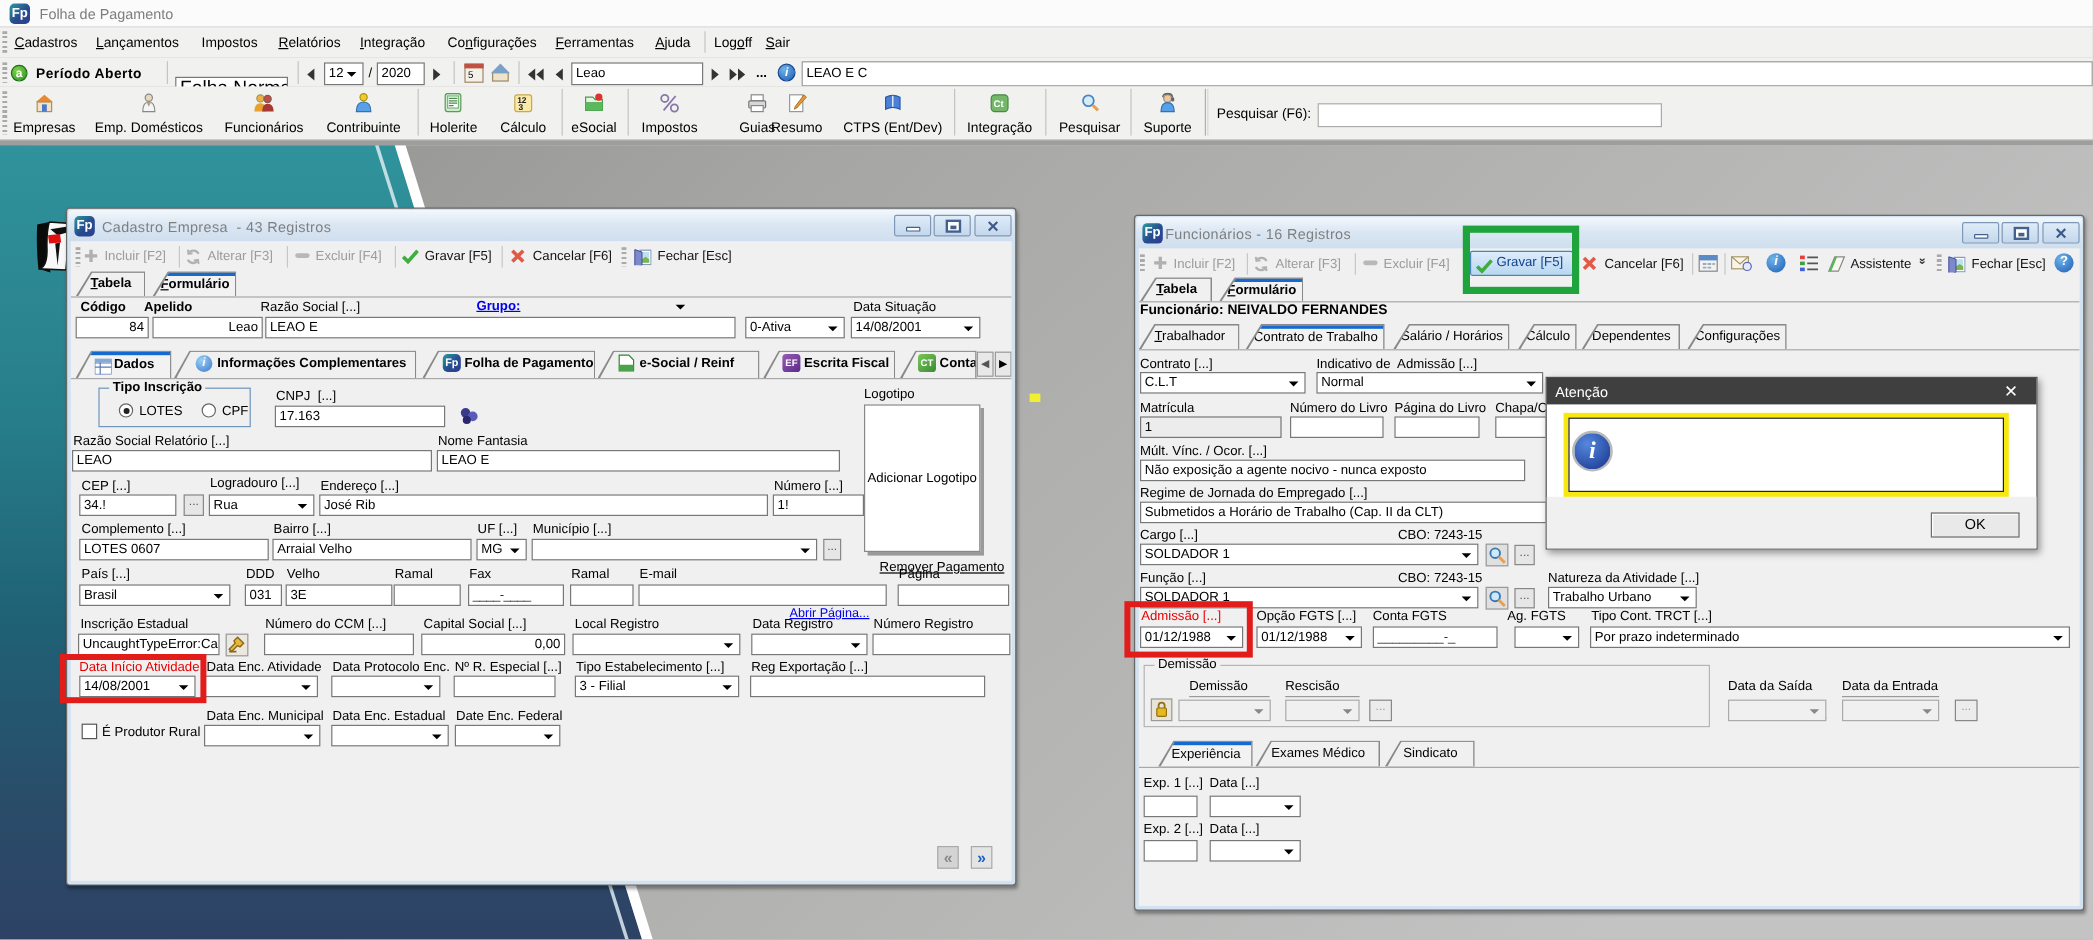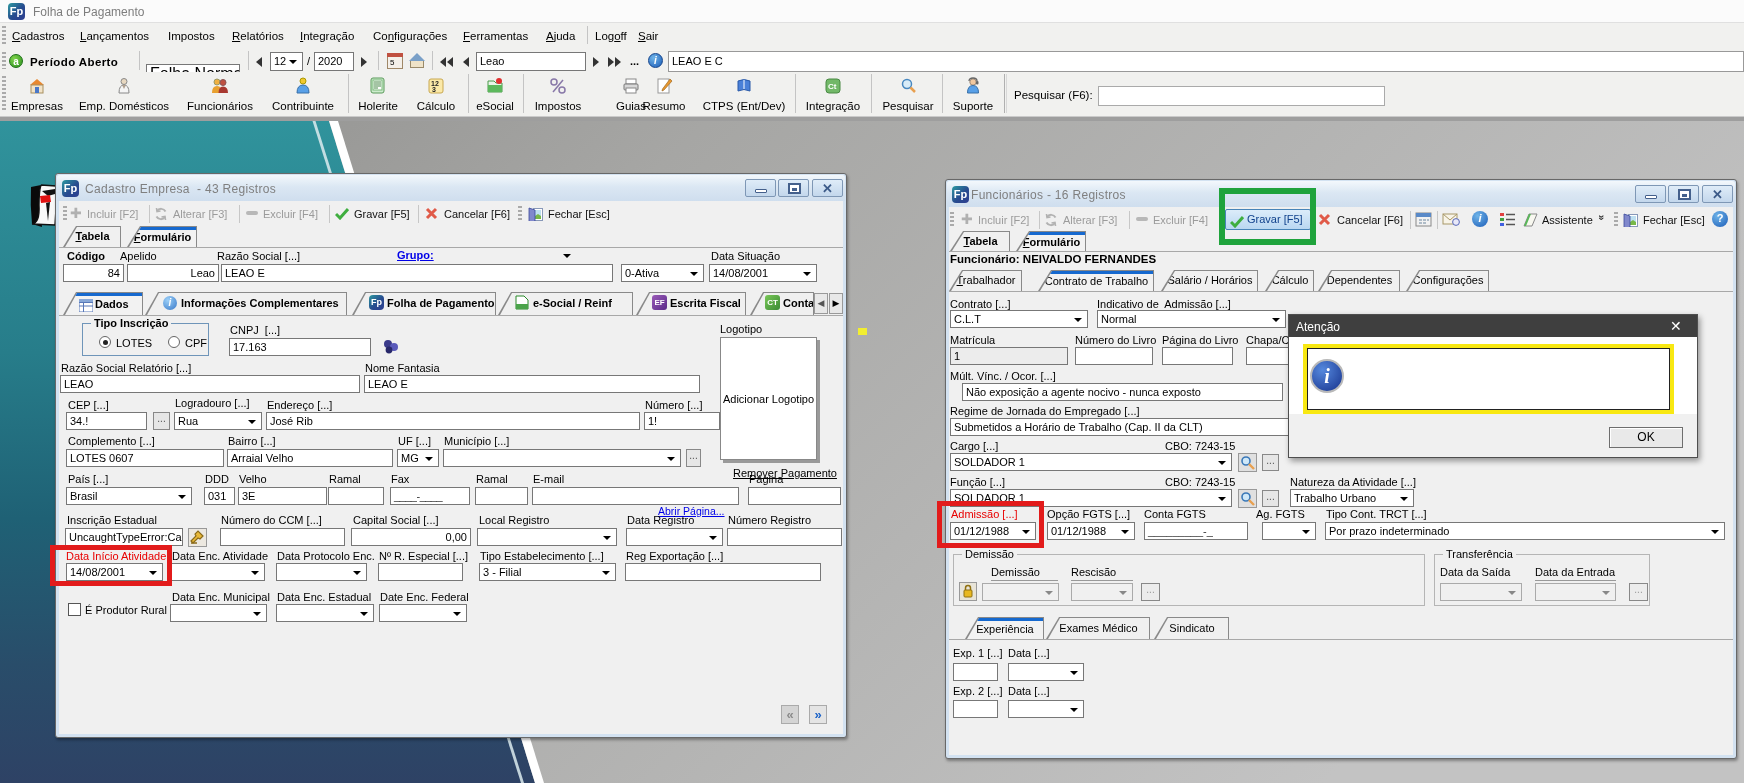--- a/index.html
+++ b/index.html
@@ -246,21 +246,21 @@
       <div class="tab" style="left:4px;width:58px">
           <div style="font-weight:bold;padding-top:3px"><u>T</u>abela</div>
         </div>
       <div class="tab act" style="left:68px;width:70px">
           <div style="font-weight:bold;padding-top:1px"><u>F</u>ormulário</div>
         </div>
     </div>
     <div class="a" style="left:0;top:46px;width:784px;height:1px;background:#a8a8a8"></div>
 
     <div class="lbl" style="left:8px;top:50px;font-weight:bold">Código</div>
-    <div class="lbl" style="left:61px;top:50px;font-weight:normal">Apelido</div>
+    <div class="lbl" style="left:61px;top:50px;font-weight:bold">Apelido</div>
     <div class="lbl" style="left:158px;top:50px">Razão Social [...]</div>
     <div class="lbl" style="left:338px;top:49px;color:#0000e8;font-weight:bold"><u>Grupo:</u></div>
     <div class="a" style="left:504px;top:53px;border:4px solid transparent;border-top:4px solid #000"></div>
     <div class="lbl" style="left:652px;top:50px">Data Situação</div>
     <div class="inp" style="left:4px;top:63px;width:61px;text-align:right">84</div>
     <div class="inp" style="left:68px;top:63px;width:92px;text-align:right">Leao</div>
     <div class="inp" style="left:162px;top:63px;width:392px">LEAO E</div>
     <div class="cmb" style="left:562px;top:63px;width:83px">0-Ativa</div>
     <div class="cmb" style="left:650px;top:63px;width:108px">14/08/2001</div>
 
@@ -480,21 +480,21 @@
           <div style="font-weight:bold;padding-top:3px"><u>T</u>abela</div>
         </div>
       <div class="tab act" style="left:67px;width:70px">
           <div style="font-weight:bold;padding-top:1px"><u>F</u>ormulário</div>
         </div>
     </div>
     <div class="a" style="left:0;top:44px;width:784px;height:1px;background:#a8a8a8"></div>
     <div class="lbl" style="left:1px;top:47px;font-weight:bold;font-size:11.5px">Funcionário: NEIVALDO FERNANDES</div>
 
     <div class="a" style="left:0;top:63px;width:784px;height:21px">
-      <div class="tab" style="left:0;width:73px">
+      <div class="tab" style="left:0;width:84px">
           <div style="padding-top:3px"><u>T</u>rabalhador</div>
         </div>
       <div class="tab act" style="left:89px;width:116px">
           <div style="padding-top:1px">Contrato de Trabalho</div>
         </div>
       <div class="tab" style="left:212px;width:97px">
           <div style="padding-top:3px">Salário / Horários</div>
         </div>
       <div class="tab" style="left:316px;width:49px">
           <div style="padding-top:3px">Cálculo</div>
@@ -514,21 +514,21 @@
     <div class="cmb" style="left:148px;top:103px;width:189px">Normal</div>
     <div class="lbl" style="left:1px;top:128px">Matrícula</div>
     <div class="inp" style="left:1px;top:140px;width:118px;background:#ececec">1</div>
     <div class="lbl" style="left:126px;top:128px">Número do Livro</div>
     <div class="inp" style="left:126px;top:140px;width:78px"></div>
     <div class="lbl" style="left:213px;top:128px">Página do Livro</div>
     <div class="inp" style="left:213px;top:140px;width:71px"></div>
     <div class="lbl" style="left:297px;top:128px">Chapa/C</div>
     <div class="inp" style="left:297px;top:140px;width:43px"></div>
     <div class="lbl" style="left:1px;top:164px">Múlt. Vínc. / Ocor. [...]</div>
-    <div class="inp" style="left:13px;top:176px;width:321px">Não exposição a agente nocivo - nunca exposto</div>
+    <div class="inp" style="left:1px;top:176px;width:321px">Não exposição a agente nocivo - nunca exposto</div>
     <div class="lbl" style="left:1px;top:199px">Regime de Jornada do Empregado [...]</div>
     <div class="inp" style="left:1px;top:211px;width:339px">Submetidos a Horário de Trabalho (Cap. II da CLT)</div>
     <div class="lbl" style="left:1px;top:234px">Cargo [...]</div>
     <div class="lbl" style="left:216px;top:234px">CBO: 7243-15</div>
     <div class="cmb" style="left:1px;top:246px;width:282px">SOLDADOR 1</div>
     <div class="a" style="left:289px;top:246px;width:19px;height:19px;background:#e0e0e0;border:1px solid #999"><svg width="17" height="17" viewBox="0 0 17 17">
           <circle cx="7" cy="7" r="4" fill="#cfe8f8" stroke="#3a78b8" stroke-width="1.6"></circle>
           <path d="M10 10 L15 15" stroke="#e8a050" stroke-width="2.4"></path>
         </svg></div>
     <div class="dots" style="left:313px;top:247px;width:17px;height:17px">...</div>
@@ -559,23 +559,20 @@
     <div class="lbl" style="left:42px;top:360px;width:67px;border-bottom:1px solid #999;padding-bottom:2px">Demissão</div>
     <div class="lbl" style="left:122px;top:360px;width:62px;border-bottom:1px solid #999;padding-bottom:2px">Rescisão</div>
     <div class="a" style="left:10px;top:375px;width:18px;height:19px;background:#e8e4d8;border:1px solid #999"><svg width="16" height="17" viewBox="0 0 16 17">
           <rect x="4" y="7" width="8" height="7" rx="1" fill="#e8b820" stroke="#907010"></rect>
           <path d="M5.5 7 L5.5 5 Q5.5 2.5 8 2.5 Q10.5 2.5 10.5 5 L10.5 7" fill="none" stroke="#907010" stroke-width="1.5"></path>
         </svg></div>
     <div class="cmb gy" style="left:33px;top:376px;width:77px;background:#f0f0f0;border-color:#aaa"></div>
     <div class="cmb gy" style="left:122px;top:376px;width:62px;background:#f0f0f0;border-color:#aaa"></div>
     <div class="dots" style="left:192px;top:376px;width:19px;color:#999;background:#ececec">...</div>
 
-    <div class="gb" style="left:485px;top:347px;width:216px;height:52px">
-        <span>Transferência</span>
-      </div>
     <div class="lbl" style="left:491px;top:360px;width:82px;border-bottom:1px solid #404040;padding-bottom:20px">Data da Saída</div>
     <div class="lbl" style="left:586px;top:360px;width:81px;border-bottom:1px solid #999;padding-bottom:2px">Data da Entrada</div>
     <div class="cmb gy" style="left:491px;top:376px;width:82px;background:#f0f0f0;border-color:#aaa"></div>
     <div class="cmb gy" style="left:586px;top:376px;width:81px;background:#f0f0f0;border-color:#aaa"></div>
     <div class="dots" style="left:680px;top:376px;width:19px;color:#999;background:#ececec">...</div>
 
     <div class="a" style="left:0;top:410px;width:784px;height:22px">
       <div class="tab act" style="left:16px;width:79px">
           <div style="padding-top:2px">Experiência</div>
         </div>

